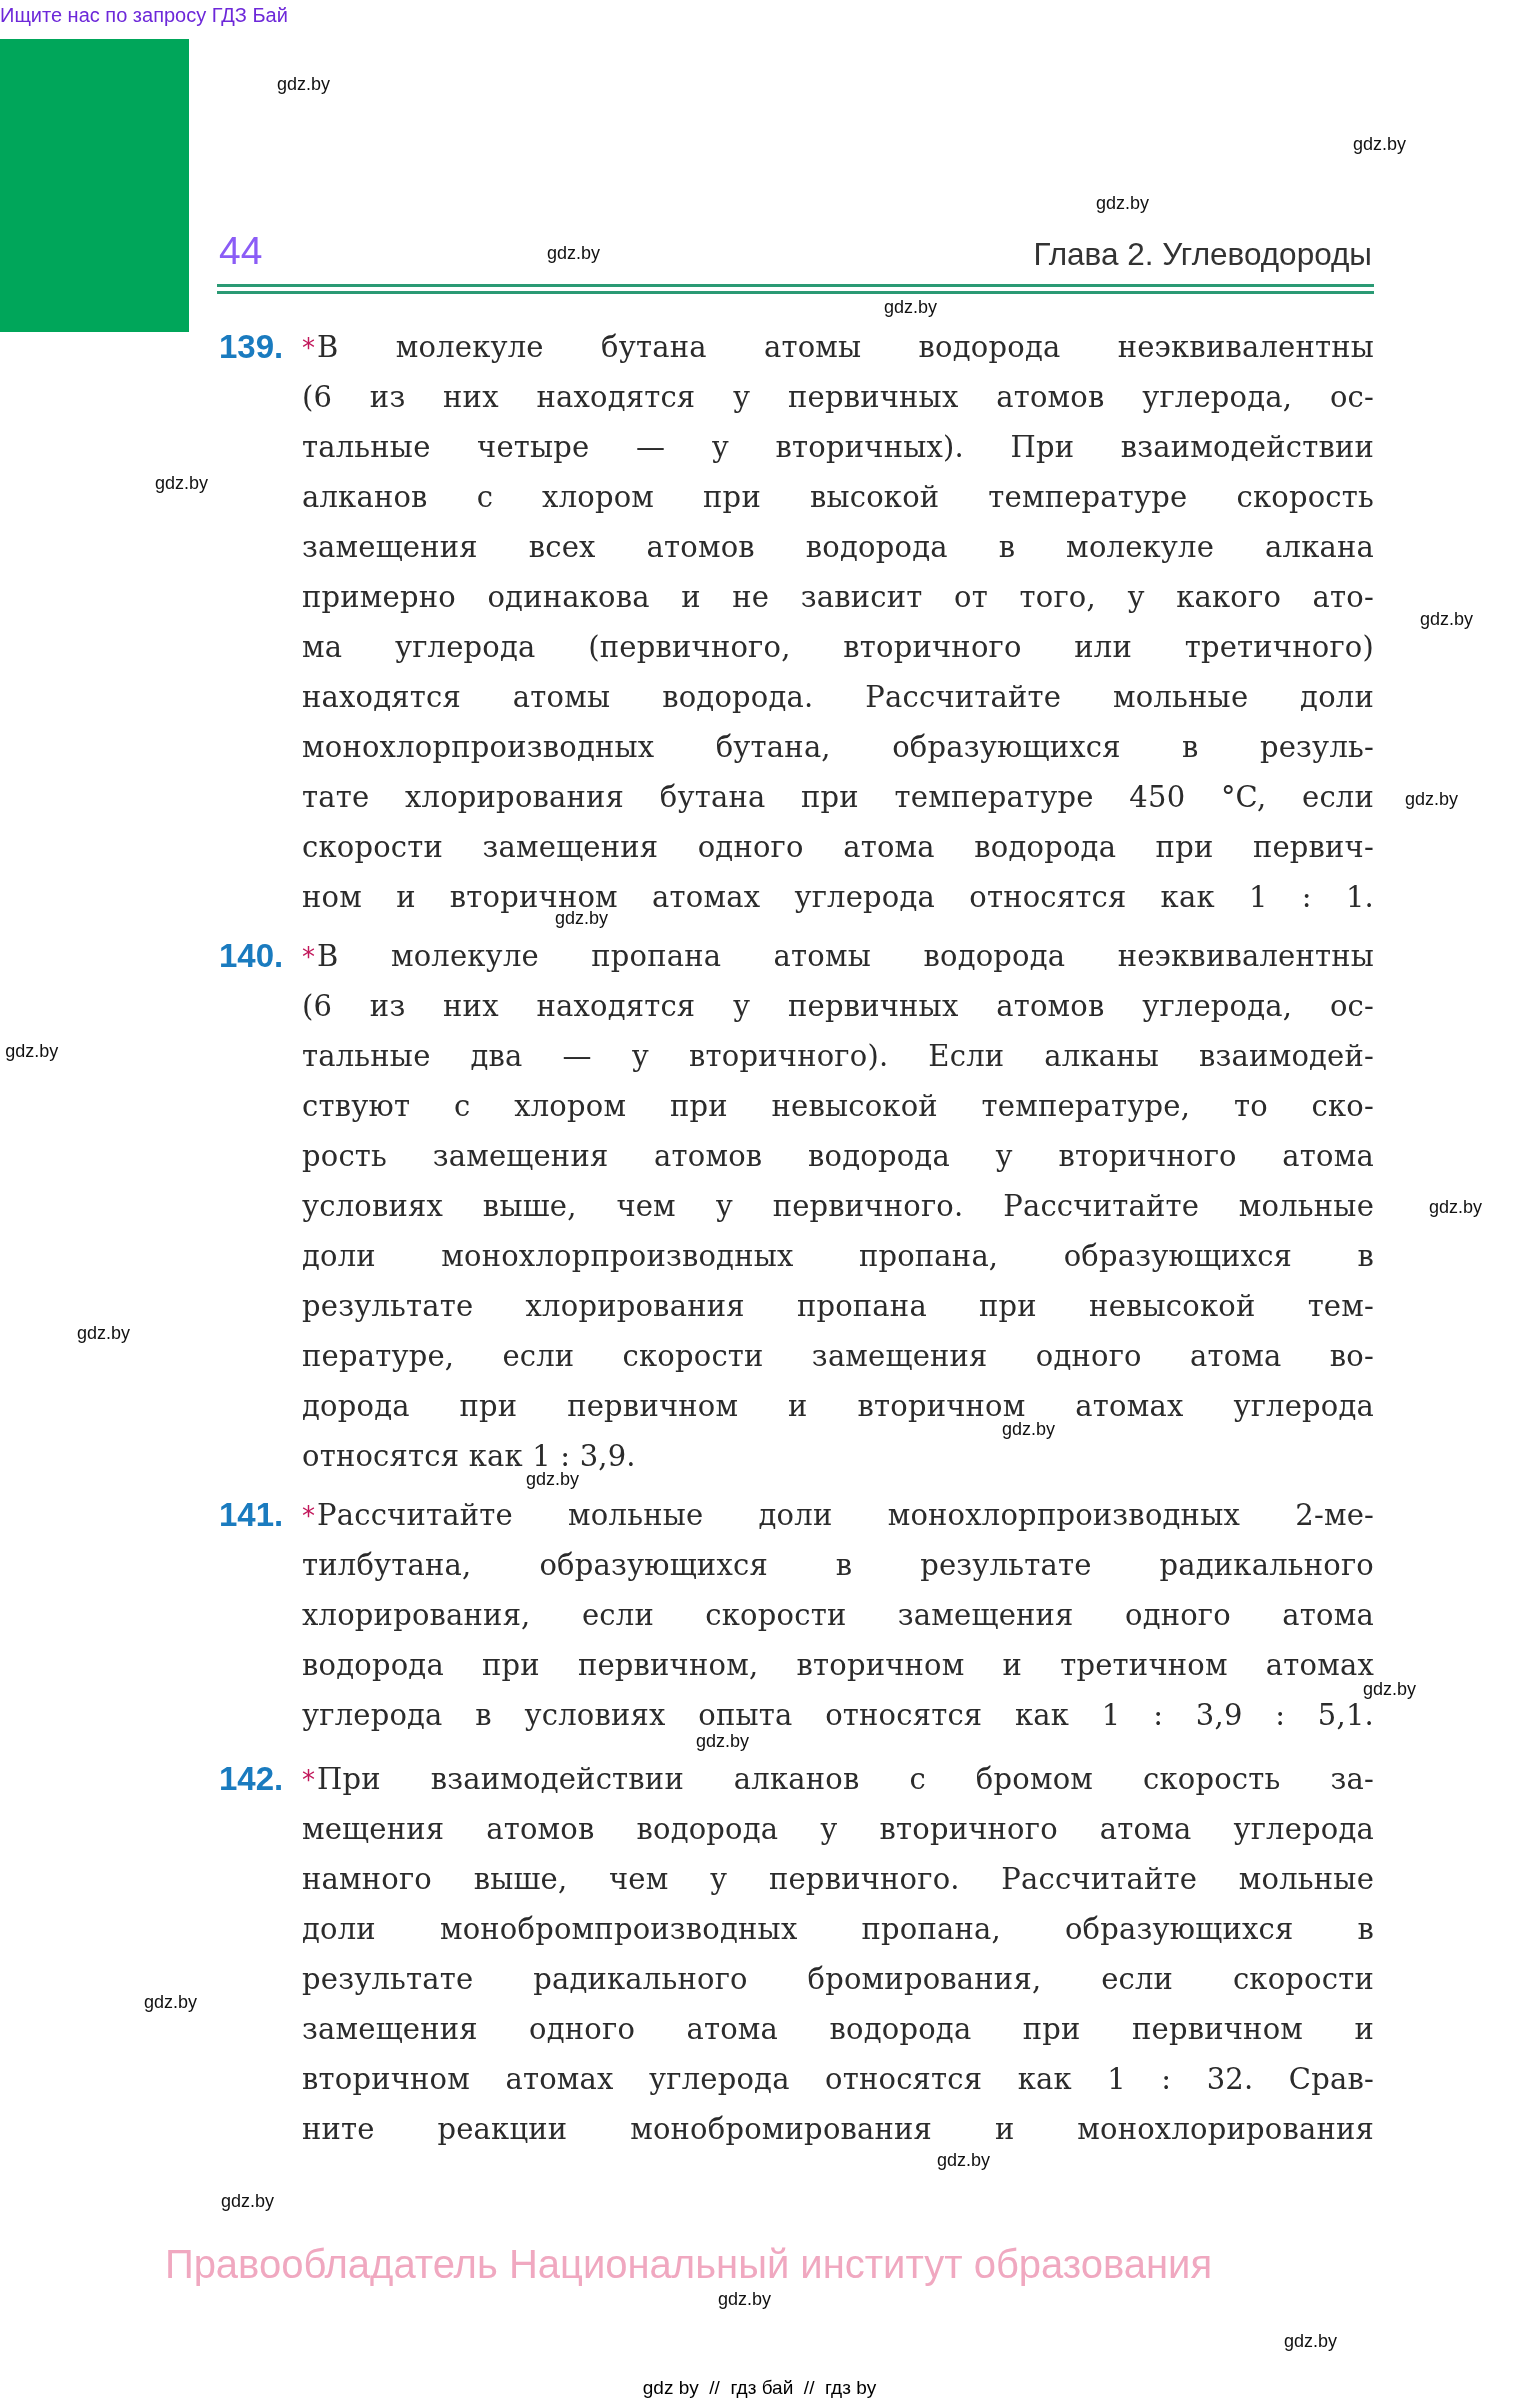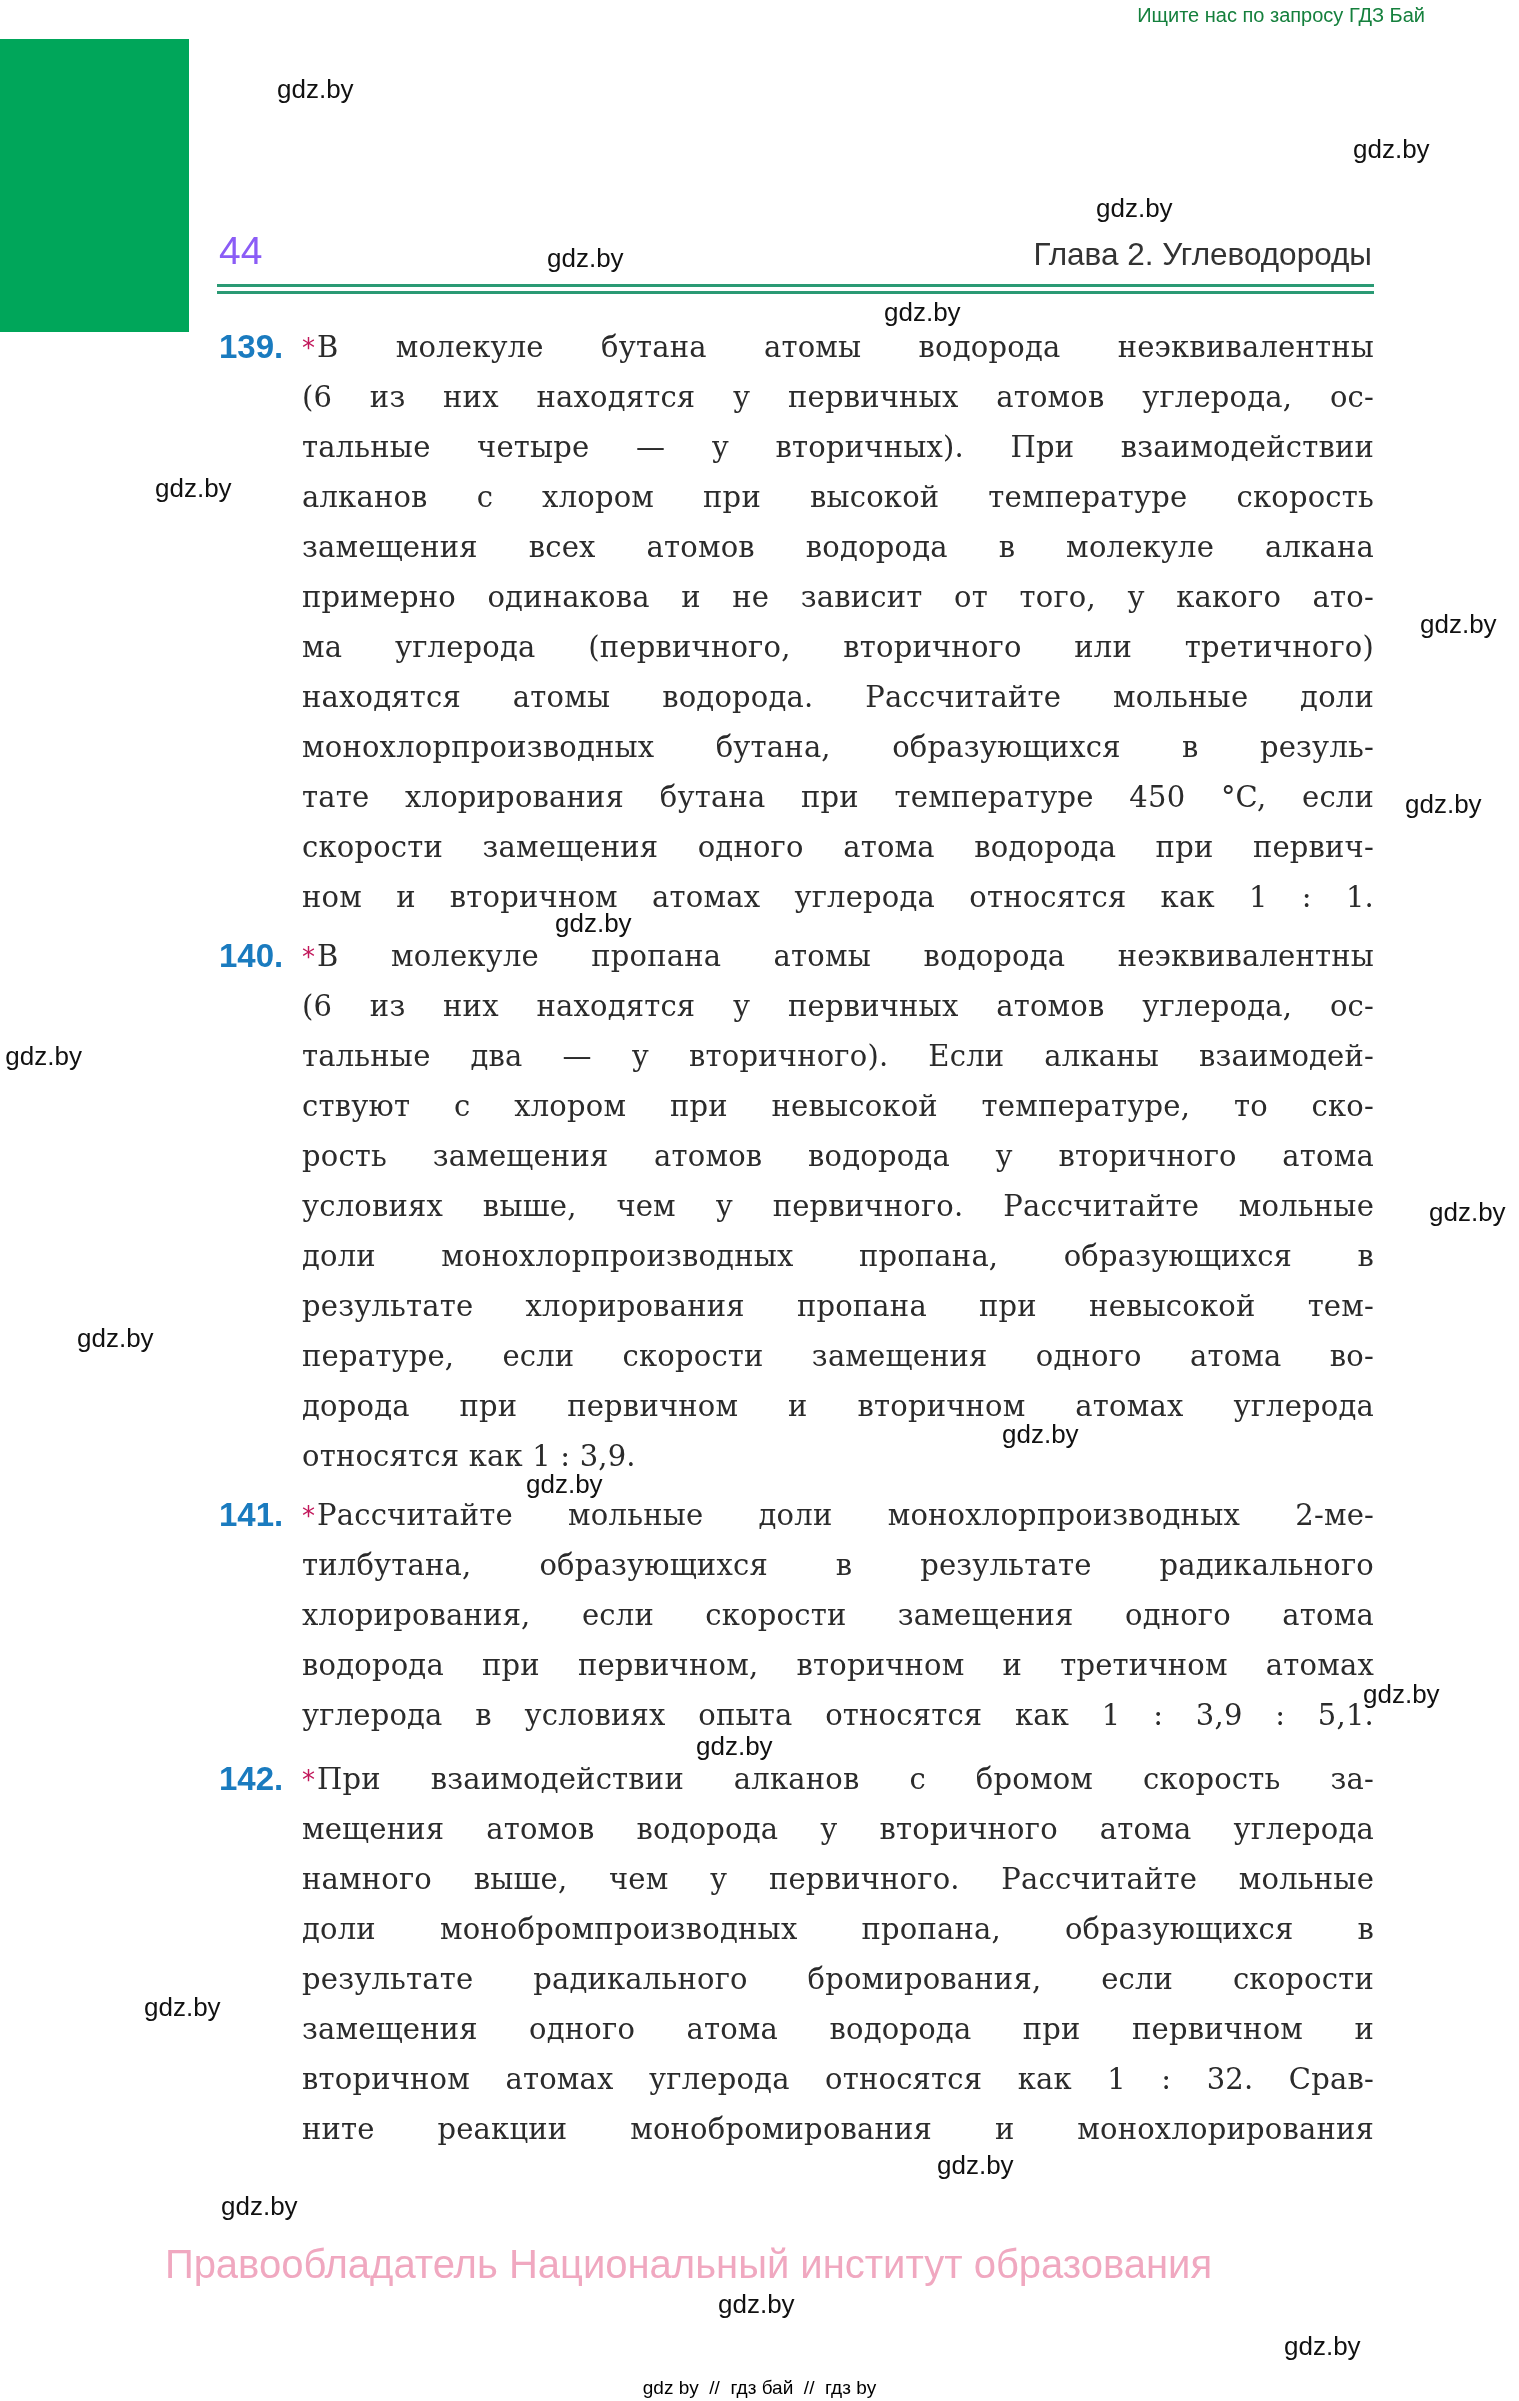--- a/index.html
+++ b/index.html
@@ -2,22 +2,22 @@
 <html style="font-size:14px"><head>
 <meta charset="utf-8">
 <style>
   html, body { margin:0; padding:0; }
   body {
     width:1519px; height:2401px; position:relative; overflow:hidden;
     background:#ffffff;
     font-family:"Liberation Sans", sans-serif;
   }
   .top-banner {
-    position:absolute; left:0; width:1425px; top:3.5px; text-align:right;
-    font-family:"Liberation Sans", sans-serif; font-size:20px; color:#15803d;
+    position:absolute; left:0; width:1425px; top:3.5px; text-align:left;
+    font-family:"Liberation Sans", sans-serif; font-size:20px; color:#6d28d9;
   }
   .green-block {
     position:absolute; left:0; top:39px; width:189px; height:293px; background:#00a65a;
   }
   .page-number {
     position:absolute; left:219px; top:229px; font-size:39px; color:#8b5cf6;
     font-family:"Liberation Sans", sans-serif;
   }
   .chapter-title {
     position:absolute; right:147px; top:236px; font-size:31.5px; color:#333333;
@@ -35,21 +35,21 @@
   .prob-body { position:absolute; left:302px; width:1072px; }
   .line {
     display:block; height:50px; line-height:50px; white-space:nowrap;
     font-family:"DejaVu Serif", serif; font-size:29px; color:#2b2b2b;
     text-align:justify; text-align-last:justify; letter-spacing:0.2px;
   }
   .line.last { text-align:left; text-align-last:left; }
   .star { color:#c2185b; font-family:"DejaVu Sans", sans-serif; font-size:26px; margin-right:1.8px; }
 
   .wm {
-    position:absolute; font-family:"Liberation Sans", sans-serif; font-size:26px;
+    position:absolute; font-family:"Liberation Sans", sans-serif; font-size:18px;
     color:#111111; white-space:nowrap;
   }
   .copyright {
     position:absolute; left:0; width:1377px; top:2242px; text-align:center;
     font-family:"Liberation Sans", sans-serif; font-size:40px; color:#f0a8c0;
   }
   .footer-links {
     position:absolute; left:0; width:1519px; top:2377px; text-align:center;
     font-family:"Liberation Sans", sans-serif; font-size:19px; color:#000000;
   }

